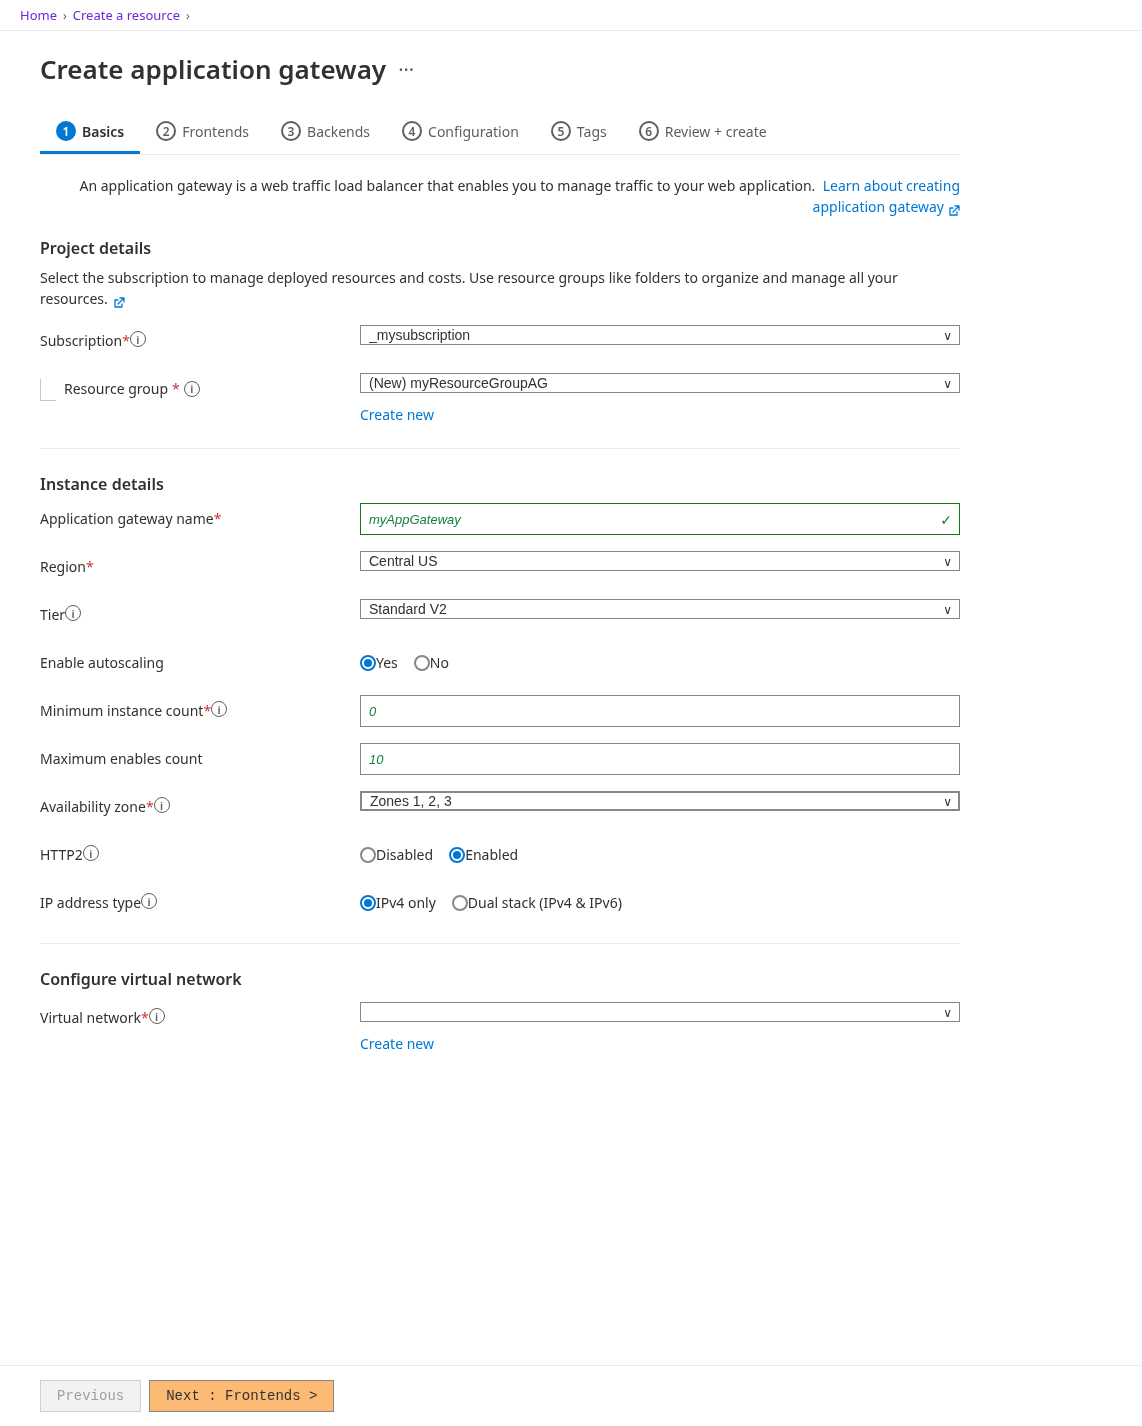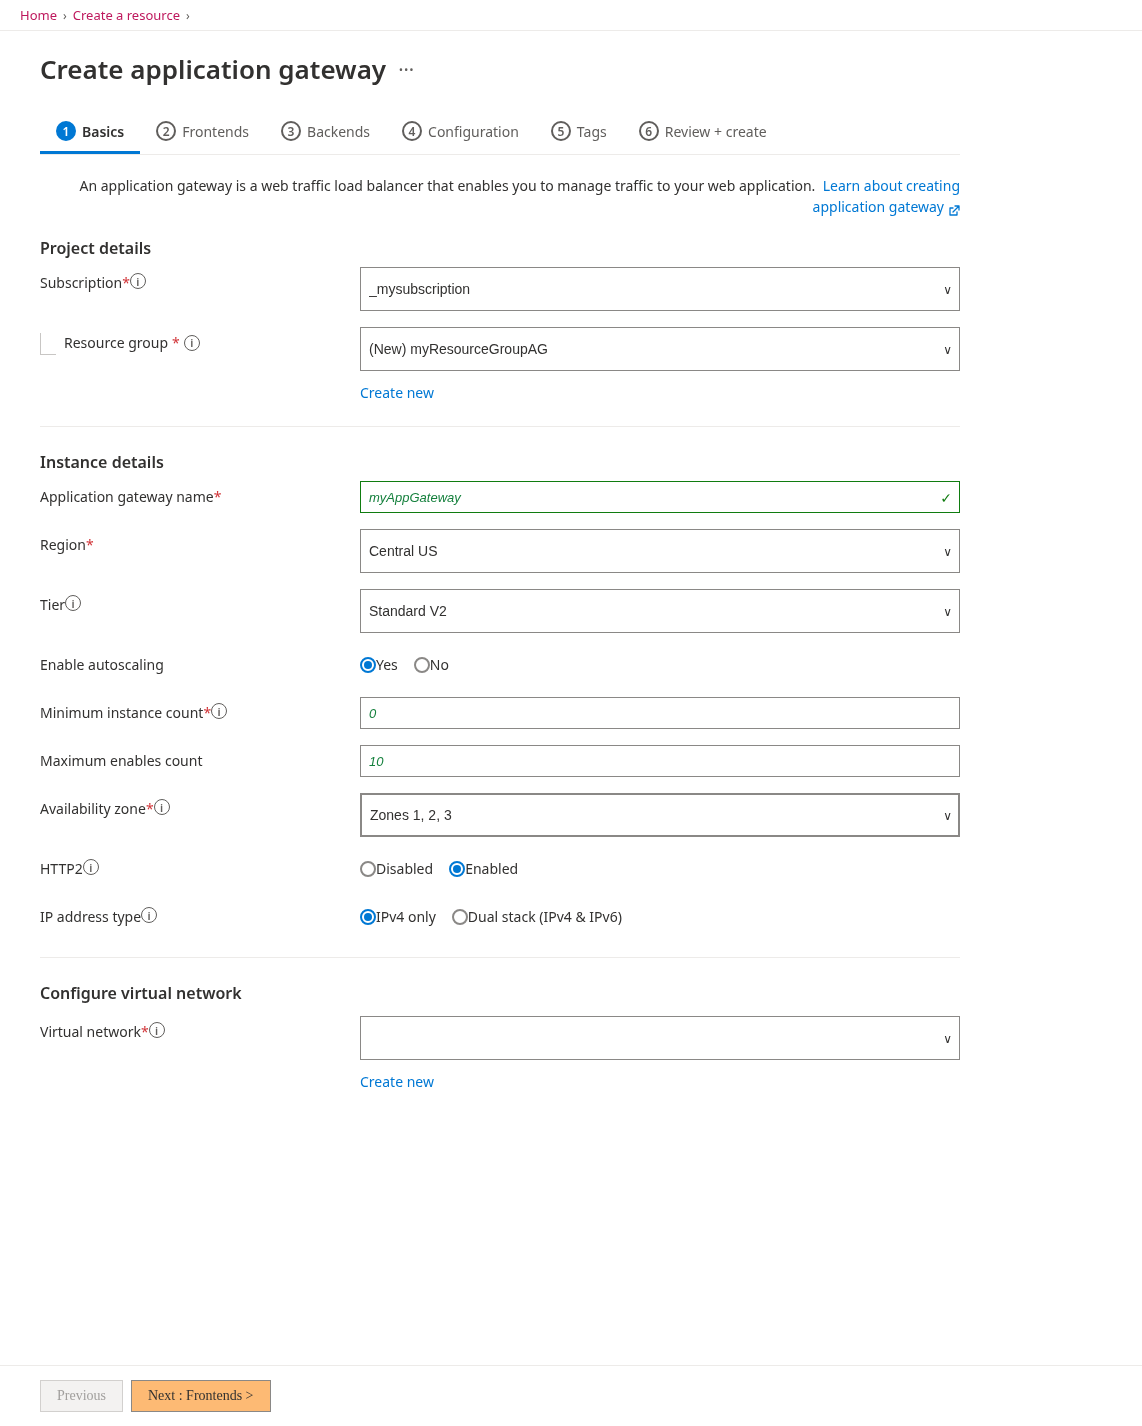--- a/index.html
+++ b/index.html
@@ -17,21 +17,21 @@
       padding: 6px 20px;
       font-size: 13px;
       color: #605e5c;
     }
     .breadcrumb {
       display: flex;
       align-items: center;
       gap: 6px;
     }
     .breadcrumb a {
-      color: #be185d;
+      color: #6d28d9;
       text-decoration: none;
       font-size: 13px;
     }
     .breadcrumb-sep { color: #605e5c; font-size: 12px; }
     .main-content {
       padding: 20px 40px 40px 40px;
       max-width: 1000px;
     }
     .page-title {
       font-size: 26px;
@@ -156,21 +156,21 @@
     }
     .form-control {
       flex: 1;
     }
     .select-wrapper {
       position: relative;
       width: 100%;
     }
     .select-wrapper select {
       width: 100%;
-      height: 44px;
+      height: 20px;
       border: 1px solid #8a8886;
       background: #fff;
       padding: 0 32px 0 8px;
       font-size: 14px;
       color: #323130;
       appearance: none;
       -webkit-appearance: none;
       cursor: pointer;
     }
     .select-arrow {
@@ -256,21 +256,21 @@
       width: 1142px;
     }
     .btn {
       height: 32px;
       padding: 0 16px;
       font-size: 14px;
       cursor: pointer;
       border: 1px solid #8a8886;
       background: #fff;
       color: #323130;
-      font-family: Liberation Serif, serif;
+      font-family: Liberation Mono, monospace;
     }
     .btn-primary {
       background: #fdba74;
       border: 1px solid #8a8886;
       color: #323130;
     }
     .btn-disabled {
       background: #f3f2f1;
       color: #a19f9d;
       cursor: not-allowed;
@@ -325,20 +325,26 @@
   </div>
 
   <p class="description">
     <span>An application gateway is a web traffic load balancer that enables you to manage traffic to your web application.</span>
     &nbsp;<a href="#">Learn about creating application gateway</a><span style="display:inline-block;width:14px;height:14px;margin-left:2px;vertical-align:middle;"><svg viewBox="0 0 12 12" fill="none" xmlns="http://www.w3.org/2000/svg" style="width:12px;height:12px;">
           <path d="M7 1h4v4M11 1L5 7M2 3h3M2 3v7h7V7" stroke="#0078d4" stroke-width="1.3" stroke-linecap="round" stroke-linejoin="round"></path>
         </svg></span>
   </p>
 
   <div class="section-title">Project details</div>
+  <p class="section-desc">
+    <span>Select the subscription to manage deployed resources and costs. Use resource groups like folders to organize and manage all your resources.</span>
+    <span style="display:inline-block;width:14px;height:14px;margin-left:2px;vertical-align:middle;"><svg viewBox="0 0 12 12" fill="none" xmlns="http://www.w3.org/2000/svg" style="width:12px;height:12px;">
+          <path d="M7 1h4v4M11 1L5 7M2 3h3M2 3v7h7V7" stroke="#0078d4" stroke-width="1.3" stroke-linecap="round" stroke-linejoin="round"></path>
+        </svg></span>
+  </p>
 
   <div class="form-row">
     <div class="form-label">
       <span>Subscription</span>
       <span class="required-star">*</span>
       <span class="info-icon">i</span>
     </div>
     <div class="form-control">
       <div class="select-wrapper">
         <select>

